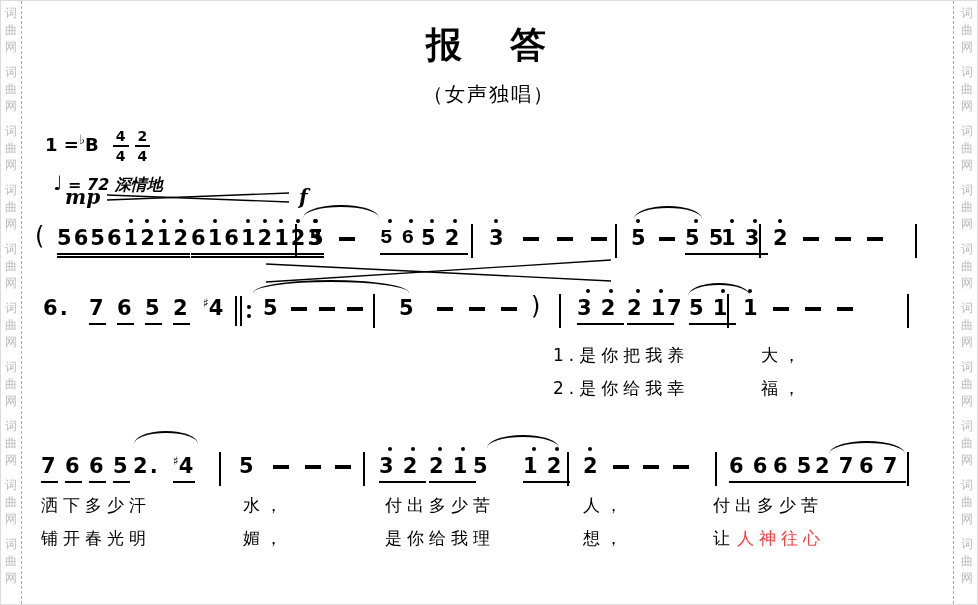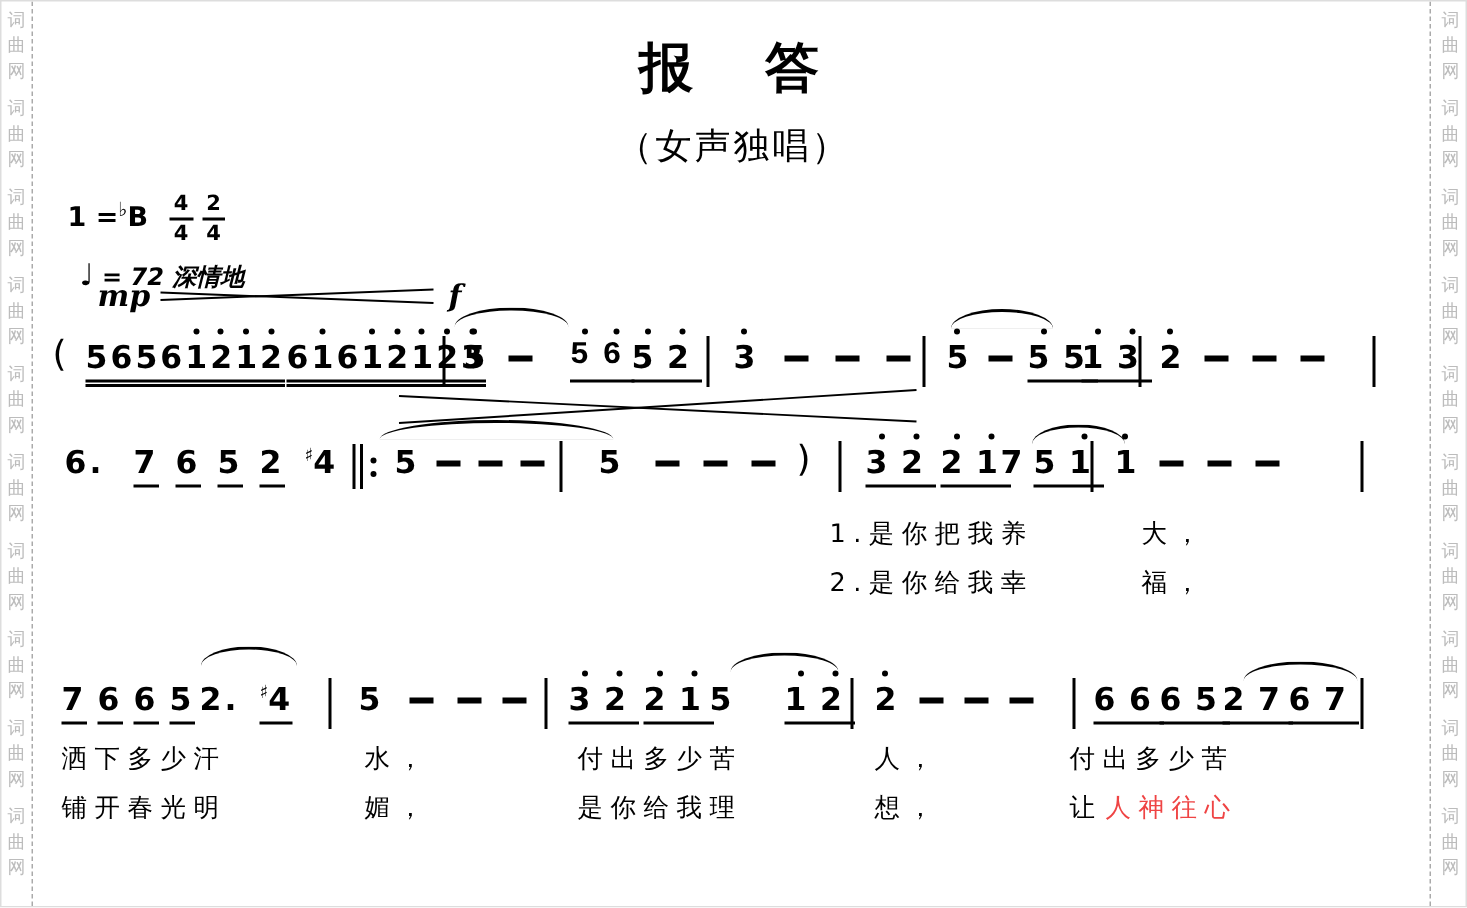--- a/index.html
+++ b/index.html
@@ -8,21 +8,21 @@
         border:1px solid #ddd;box-sizing:border-box;}
   
   .wm-col{position:absolute;top:4px;width:16px;text-align:center;color:#bcbcbc;
           font-size:12px;line-height:17px;}
   .wm-col .wm-group{margin-bottom:8px;}
   .wm-line{position:absolute;top:0;bottom:0;width:0;border-left:1px dashed #aaa;}
   
   .title{position:absolute;left:0;right:0;top:20px;text-align:center;
          font-size:36px;font-weight:bold;letter-spacing:6px;}
   .subtitle{position:absolute;left:0;right:0;top:80px;text-align:center;
-            font-size:24px;letter-spacing:2px;}
+            font-size:20px;letter-spacing:2px;}
   .keyblock{position:absolute;left:44px;top:128px;font-weight:bold;font-size:18px;}
   .keyblock .flat{font-size:13px;vertical-align:super;}
   .keyblock .ts{display:inline-block;text-align:center;font-size:14px;line-height:1;
                 vertical-align:middle;margin-left:6px;font-weight:bold;}
   .keyblock .ts:first-of-type{margin-left:14px;}
   .ts .num{display:block;border-bottom:2px solid #000;padding:0 3px 2px;}
   .ts .den{display:block;padding-top:2px;}
   .credits{position:absolute;right:53px;top:124px;text-align:left;
            font-size:16px;font-weight:bold;line-height:30px;}
   .tempo{position:absolute;left:52px;top:170px;font-size:16px;font-weight:bold;font-style:italic;}

